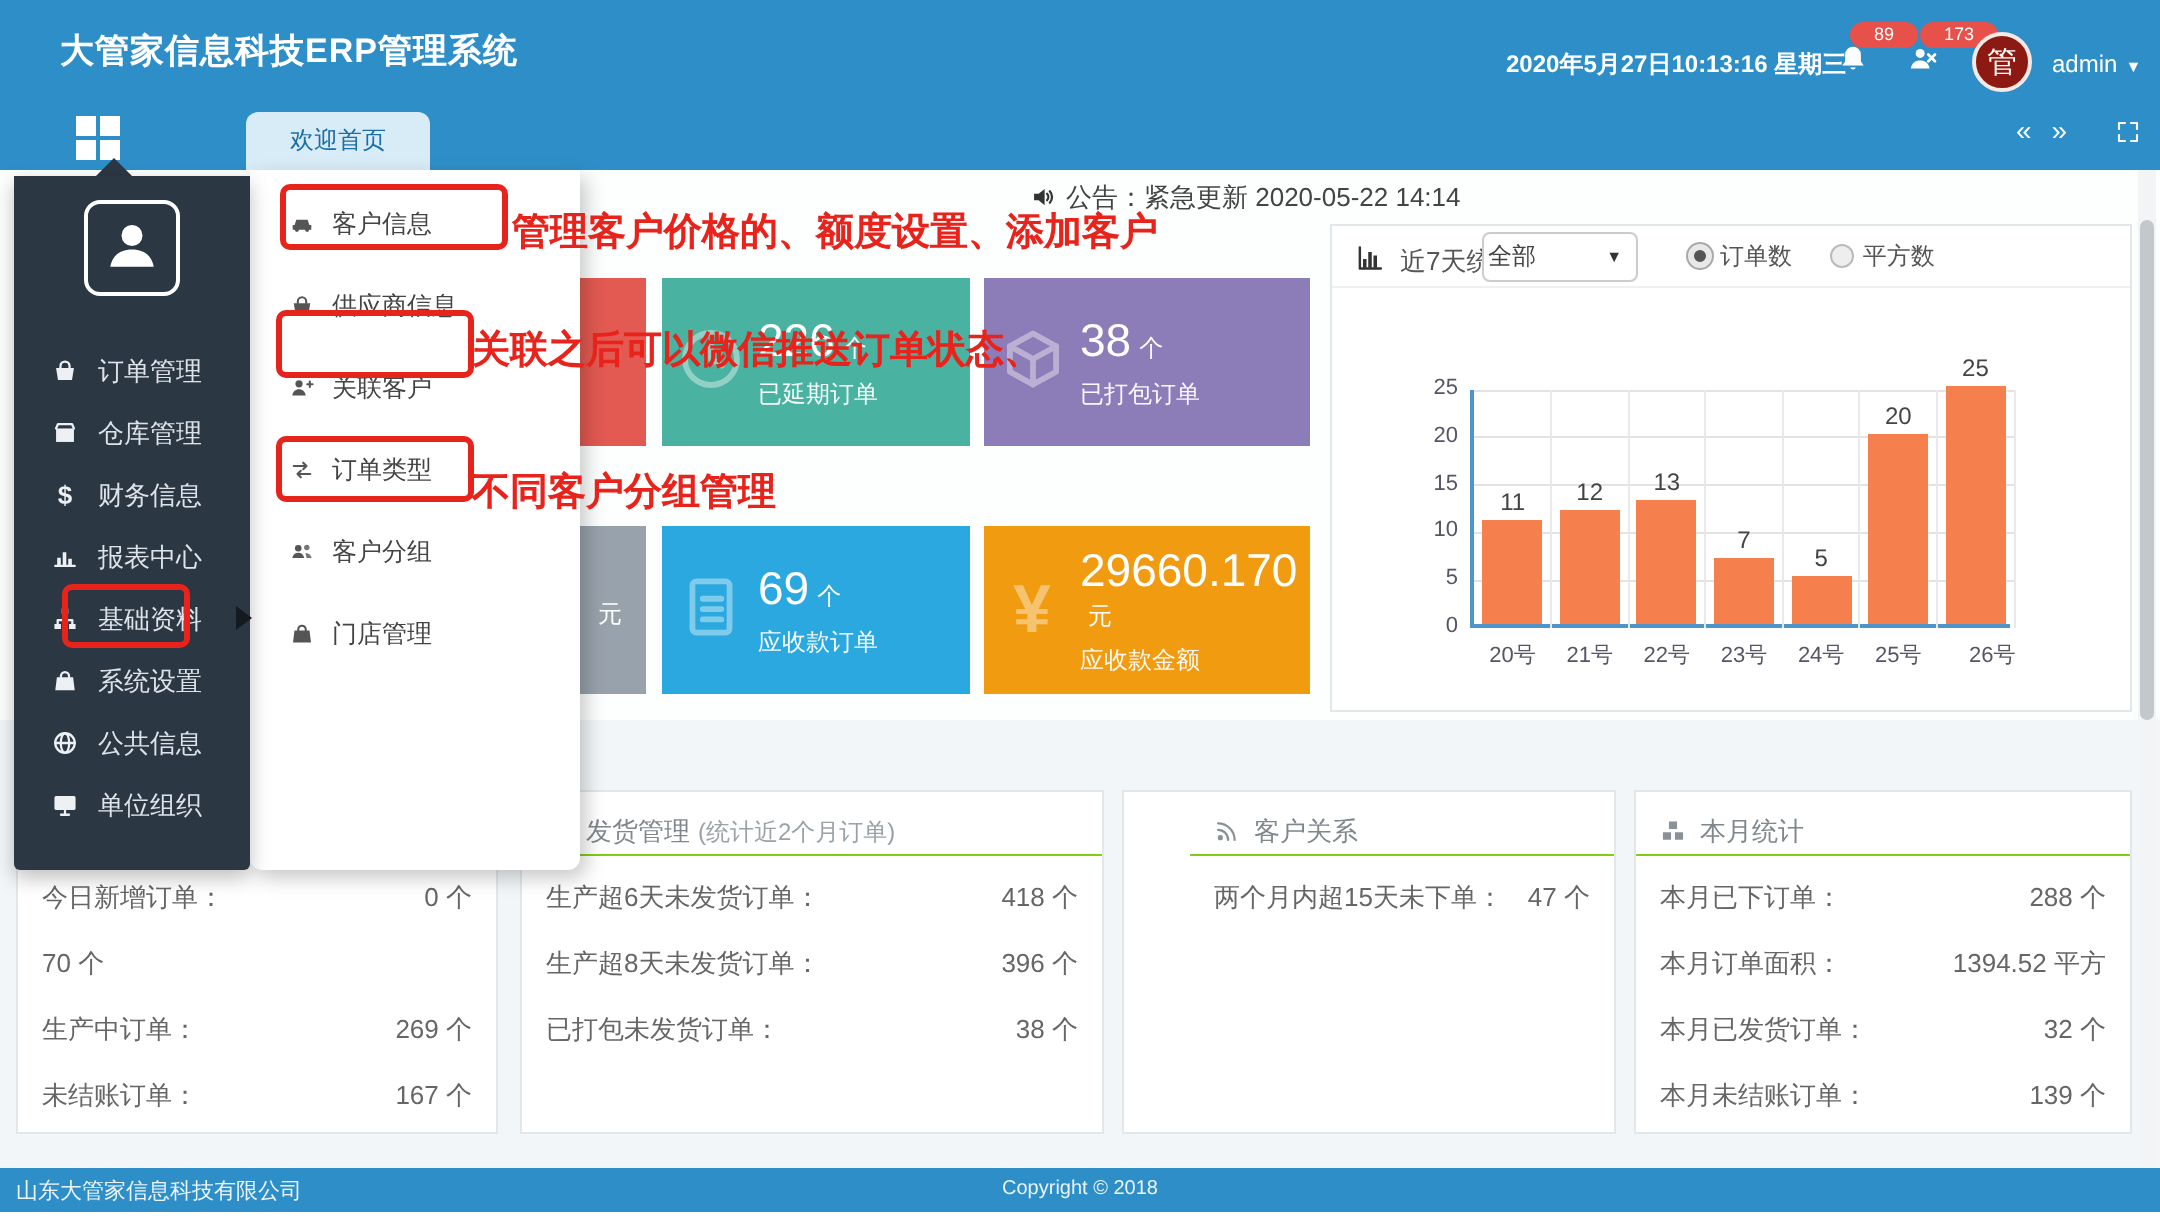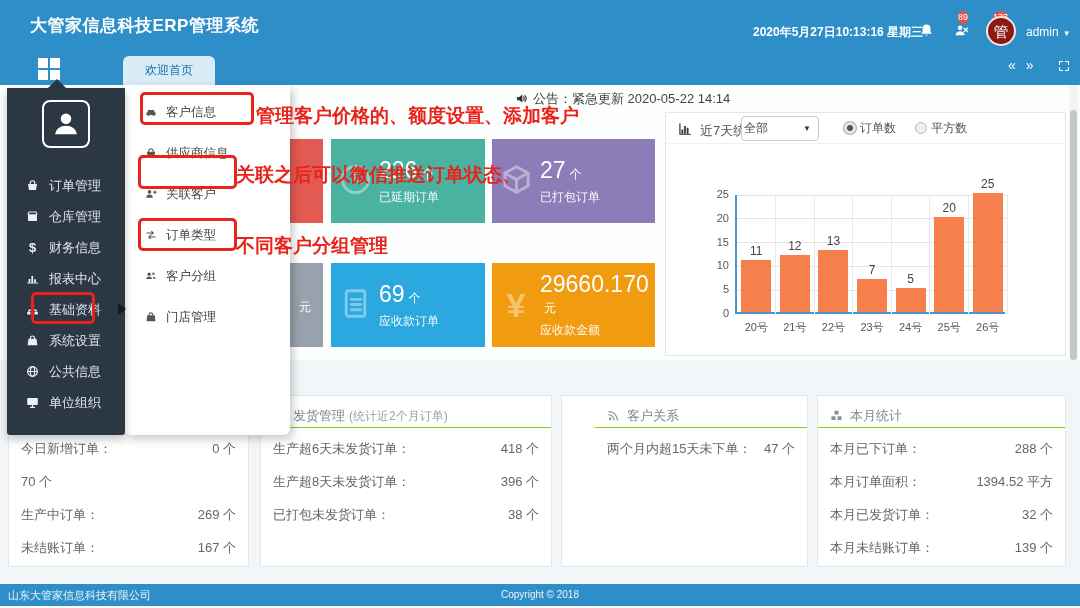--- a/index.html
+++ b/index.html
@@ -7,21 +7,21 @@
   body { font-family:"Liberation Sans","DejaVu Sans",sans-serif; }
   .viewport { position:relative; width:1080px; height:608px; background:#fff; overflow:hidden; margin:0 auto; }
 
   
   .topbar { position:absolute; left:0; top:0; width:1080px; height:85px; background:#2e8fc8; }
   .app-title { position:absolute; left:30px; top:14px; color:#fff; font-size:17px; font-weight:bold; letter-spacing:.5px; }
   .hdr-date { position:absolute; left:753px; top:24px; color:#fff; font-size:12px; font-weight:bold; }
   .hdr-btn { position:absolute; top:22px; width:26px; height:22px; color:#fff; font-size:15px; text-align:center; cursor:pointer; }
   .hdr-bell { left:913px; }
   .hdr-userx { left:948px; }
-  .badge { position:absolute; top:-11px; left:12px; background:#e8504a; color:#fff; font-size:9px; line-height:11px; padding:1px 0; border-radius:8px;margin-left:33px; }
+  .badge { position:absolute; top:-11px; left:12px; background:#e8504a; color:#fff; font-size:9px; line-height:11px; padding:1px 12px; border-radius:8px; }
   .hdr-logo { position:absolute; left:986px; top:16px; width:30px; height:30px; border-radius:50%; background:#8c1a12; border:2px solid #f4e9e4; color:#fff; font-size:15px; text-align:center; line-height:27px; }
   .hdr-admin { position:absolute; left:1026px; top:25px; color:#fff; font-size:12px; cursor:pointer; }
   .hdr-admin .caret { font-size:8px; margin-left:4px; }
   .win-btn { position:absolute; left:38px; top:58px; width:26px; height:24px; cursor:pointer; }
   .win-btn .sq { position:absolute; width:10px; height:10px; background:#fff; }
   .tab { position:absolute; left:123px; top:56px; width:92px; height:29px; background:#d8ecf8; border-radius:6px 6px 0 0; color:#1b6ea6; font-size:12px; text-align:center; line-height:29px; cursor:pointer; }
   .nav-arrows { position:absolute; top:57px; left:1008px; color:#fff; font-size:14px; letter-spacing:10px; cursor:pointer; }
   .expand-btn { position:absolute; top:60px; left:1058px; color:#fff; font-size:12px; cursor:pointer; }
 
   
@@ -165,21 +165,21 @@
         <div><span class="c-num">226</span><span class="c-unit">个</span></div>
         <div class="c-label">已延期订单</div>
       </div>
     </div>
     <div class="card row1 card-purple">
       <div class="c-icon ic"><svg viewBox="0 0 16 16" fill="none" stroke="currentColor" stroke-width="1.4" stroke-linecap="round" stroke-linejoin="round">
             <path d="M8 1.8l5.6 3.1v6.2L8 14.2l-5.6-3.1V4.9z"></path>
             <path d="M2.4 4.9L8 8l5.6-3.1M8 8v6.2"></path>
           </svg></div>
       <div>
-        <div><span class="c-num">27</span><span class="c-unit">个</span></div>
+        <div><span class="c-num">38</span><span class="c-unit">个</span></div>
         <div class="c-label">已打包订单</div>
       </div>
     </div>
     <div class="card row2 card-gray">
       <span class="g-unit">元</span>
     </div>
     <div class="card row2 card-blue">
       <div class="c-icon ic"><svg viewBox="0 0 16 16" fill="none" stroke="currentColor" stroke-width="1.4" stroke-linecap="round" stroke-linejoin="round">
             <rect x="3.5" y="1.8" width="9" height="12.4" rx="1"></rect>
             <path d="M6 6h4.5M6 8.5h4.5M6 11h4.5"></path>
@@ -245,21 +245,21 @@
           <div class="bar-val" style="left: 115px; top: 67.68px;">7</div>
           <div class="xtick" style="left: 115px;">23号</div>
           <div class="bar" style="left: 158.571px; height: 23.8px; background: rgb(245, 128, 78);"></div>
           <div class="bar-val" style="left: 153.571px; top: 77.2px;">5</div>
           <div class="xtick" style="left: 153.571px;">24号</div>
           <div class="bar" style="left: 197.143px; height: 95.2px; background: rgb(245, 128, 78);"></div>
           <div class="bar-val" style="left: 192.143px; top: 5.8px;">20</div>
           <div class="xtick" style="left: 192.143px;">25号</div>
           <div class="bar" style="left: 235.714px; height: 119px; background: rgb(245, 128, 78);"></div>
           <div class="bar-val" style="left: 230.714px; top: -18px;">25</div>
-          <div class="xtick" style="left: 230.714px;">26号</div>
+          <div class="xtick" style="left: 230.714px; text-align: right;">26号</div>
         </div>
     </div>
 
     <div id="panels">
         <div class="panel" style="left: 8px; width: 241px;">
           <div class="p-header"><span></span></div>
           <div class="p-rows">
             <div class="p-row">
               <span>今日新增订单：</span>
               <span>0 个</span>

